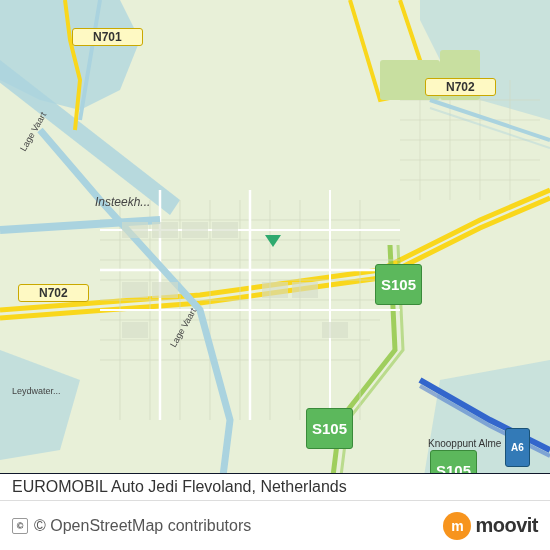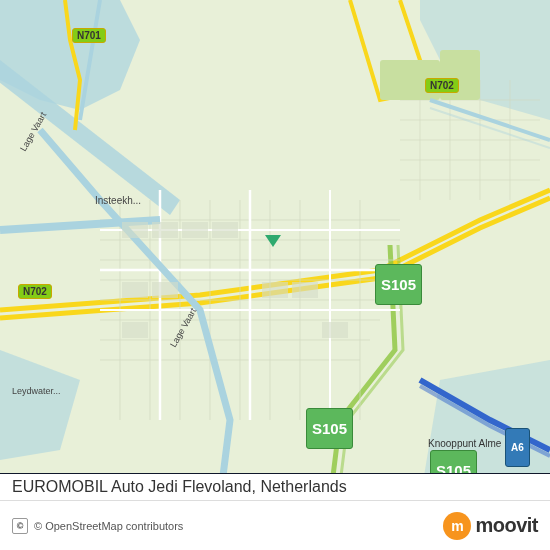--- a/index.html
+++ b/index.html
@@ -53,21 +53,21 @@
       border-radius: 2px;
       display: flex;
       align-items: center;
       justify-content: center;
       font-size: 9px;
       font-weight: bold;
       color: #333;
     }
 
     .attribution-text {
-      font-size: 11px;
+      font-size: 16px;
       color: #555;
     }
 
     .moovit-logo {
       display: flex;
       align-items: center;
       gap: 4px;
     }
 
     .moovit-icon {
@@ -140,25 +140,25 @@
       padding: 14px 0;
       font-size: 18px;
       font-weight: 600;
       color: #333;
       cursor: pointer;
       text-align: center;
       letter-spacing: 0.2px;
     }
 
     .road-label-yellow {
-      background: #84cc16;
+      background: #fef9c3;
       border: 1px solid #c9a800;
       border-radius: 3px;
-      padding: 1px 4px;
-      font-size: 10px;
+      padding: 1px 20px;
+      font-size: 12px;
       font-weight: bold;
       color: #333;
     }
 
     .road-label-green {
       background: #5cb85c;
       border: 1px solid #3a8a3a;
       border-radius: 3px;
       padding: 11px 5px;
       font-size: 15px;
@@ -282,21 +282,21 @@
   <div class="road-label-yellow" style="position:absolute; top:284px; left:18px;">N702</div>
 
   <div class="road-label-green" style="position:absolute; top:264px; left:375px;">S105</div>
 
   <div class="road-label-green" style="position:absolute; top:408px; left:306px;">S105</div>
 
   <div class="road-label-green" style="position:absolute; top:450px; left:430px;">S105</div>
 
   <div class="road-label-blue" style="position:absolute; top:428px; left:505px;">A6</div>
 
-  <div style="position:absolute; top:195px; left:95px; font-size:10px; color:#444; text-align:center;">Insteekh...</div>
+  <div style="position:absolute; top:195px; left:95px; font-size:12px; color:#444; font-style:italic;text-align:center;">Insteekh...</div>
 
   <div style="position:absolute; top:148px; left:18px; font-size:9px; color:#444; transform:rotate(-60deg); transform-origin:left top;">Lage Vaart</div>
 
   <div style="position:absolute; top:344px; left:168px; font-size:9px; color:#444; transform:rotate(-60deg); transform-origin:left top;">Lage Vaart</div>
 
   <div style="position:absolute; top:386px; left:12px; font-size:9px; color:#444;">Leydwater...</div>
 
   <div style="position:absolute; top:438px; left:428px; font-size:10px; color:#333; font-weight:500;">Knooppunt Alme</div>
 
 

